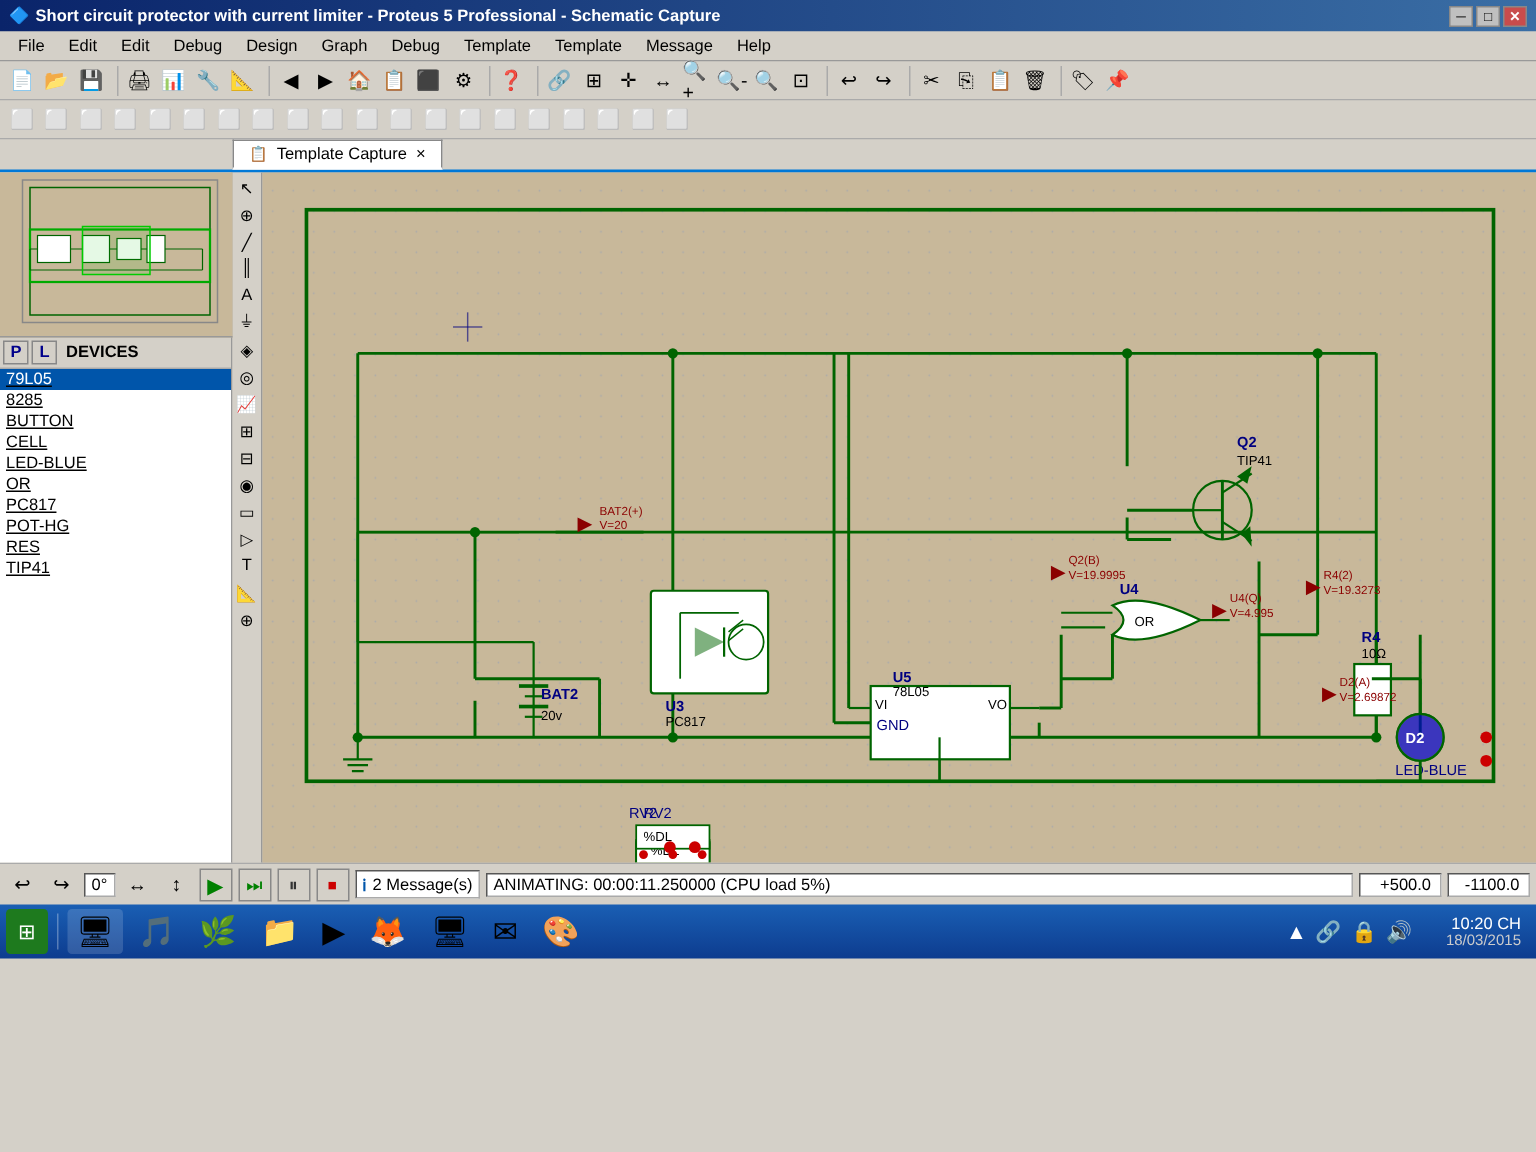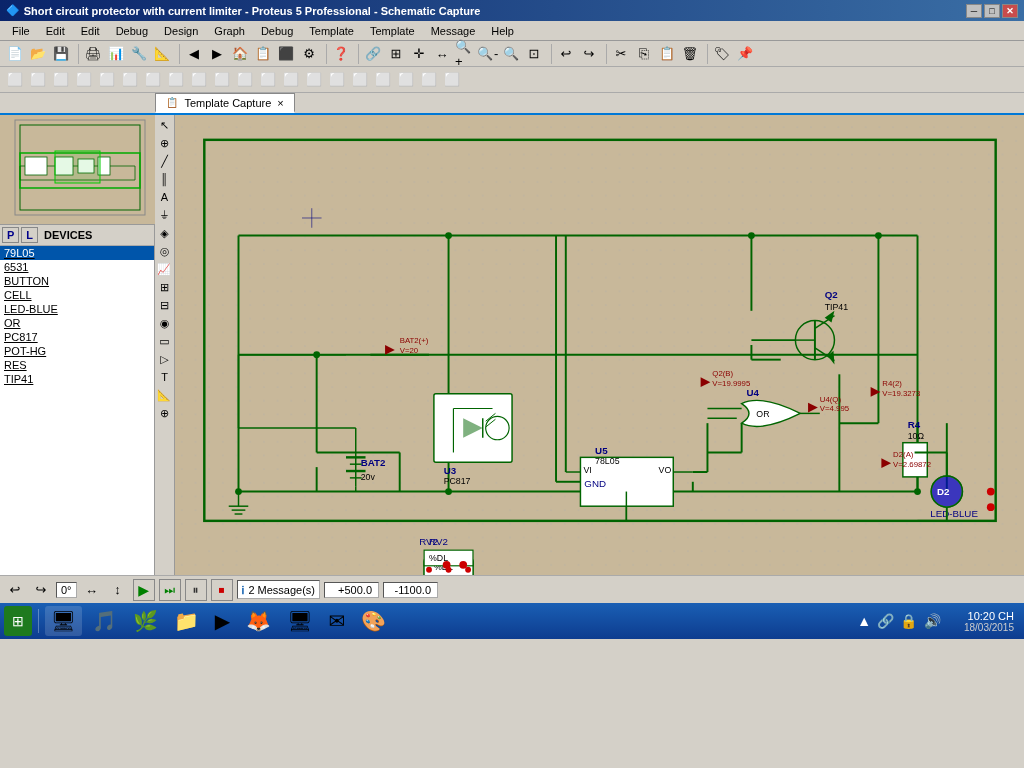--- a/index.html
+++ b/index.html
@@ -229,21 +229,21 @@
     </div>
 
     <div id="device-panel" style="flex:1; display:flex; flex-direction:column;">
       <div id="device-header" style="display:flex; align-items:center; gap:2px; padding:2px; background:#d4d0c8; border-bottom:1px solid #aaa;">
         <div class="dev-tab">P</div>
         <div class="dev-tab">L</div>
         <span class="dev-label">DEVICES</span>
       </div>
       <div id="device-list" style="flex:1; background:white; overflow-y:auto;">
         <div class="dev-item selected">79L05</div>
-        <div class="dev-item">6531</div>
+        <div class="dev-item">8285</div>
         <div class="dev-item">BUTTON</div>
         <div class="dev-item">CELL</div>
         <div class="dev-item">LED-BLUE</div>
         <div class="dev-item">OR</div>
         <div class="dev-item">PC817</div>
         <div class="dev-item">POT-HG</div>
         <div class="dev-item">RES</div>
         <div class="dev-item">TIP41</div>
       </div>
     </div>
@@ -479,20 +479,21 @@
   <div class="status-btn">↔</div>
   <div class="status-btn">↕</div>
   <div style="width:22px;height:22px;background:#d4d0c8;border:1px solid #888;display:flex;align-items:center;justify-content:center;cursor:pointer;color:green;font-size:14px;">▶</div>
   <div style="width:22px;height:22px;background:#d4d0c8;border:1px solid #888;display:flex;align-items:center;justify-content:center;cursor:pointer;color:green;font-size:12px;">⏭</div>
   <div style="width:22px;height:22px;background:#d4d0c8;border:1px solid #888;display:flex;align-items:center;justify-content:center;cursor:pointer;color:#333;font-size:12px;">⏸</div>
   <div style="width:22px;height:22px;background:#d4d0c8;border:1px solid #888;display:flex;align-items:center;justify-content:center;cursor:pointer;color:#cc0000;font-size:12px;">⏹</div>
   <div style="background:white;border:1px inset #aaa;padding:1px 4px;display:flex;align-items:center;gap:4px;">
     <span style="color:#0055aa;font-weight:bold;">ℹ</span>
     <span>2 Message(s)</span>
   </div>
+  <div style="flex:1;background:white;border:1px inset #aaa;padding:1px 4px;">ANIMATING: 00:00:11.250000 (CPU load 5%)</div>
   <div style="background:white;border:1px inset #aaa;padding:1px 6px;min-width:55px;text-align:right;">+500.0</div>
   <div style="background:white;border:1px inset #aaa;padding:1px 6px;min-width:55px;text-align:right;">-1100.0</div>
 </div>
 
 <div id="taskbar" style="width:100%;height:36px;background:linear-gradient(to bottom,#1a5fb4,#0d3c8f);display:flex;align-items:center;padding:0 4px;gap:4px;">
   <div style="height:30px;padding:0 8px;background:#1e7a1e;color:white;border-radius:3px;display:flex;align-items:center;gap:3px;font-size:14px;cursor:pointer;">⊞</div>
   <div class="taskbar-sep"></div>
   <div style="height:30px;padding:0 6px;display:flex;align-items:center;cursor:pointer;background:rgba(255,255,255,0.15);border-radius:3px;">
     <span style="font-size:20px;">🖥</span>
   </div>

